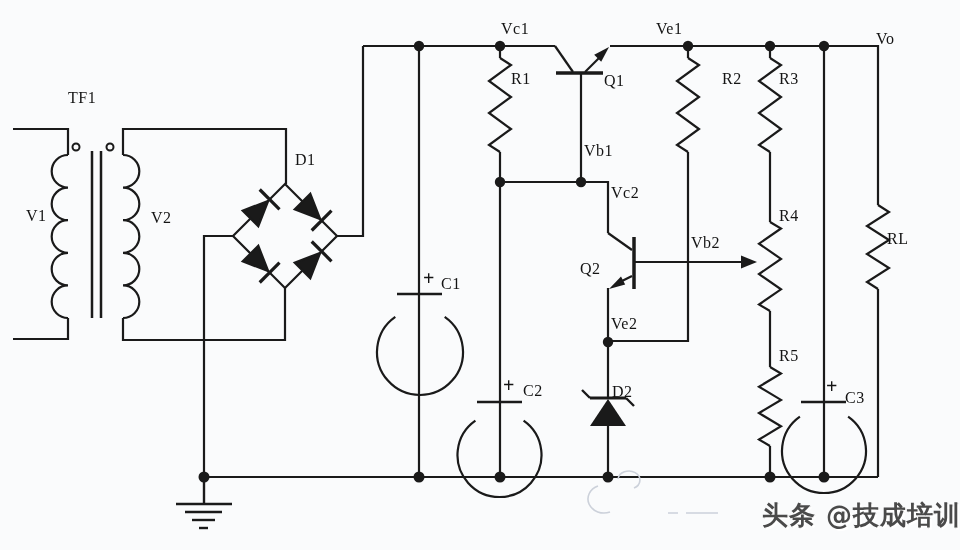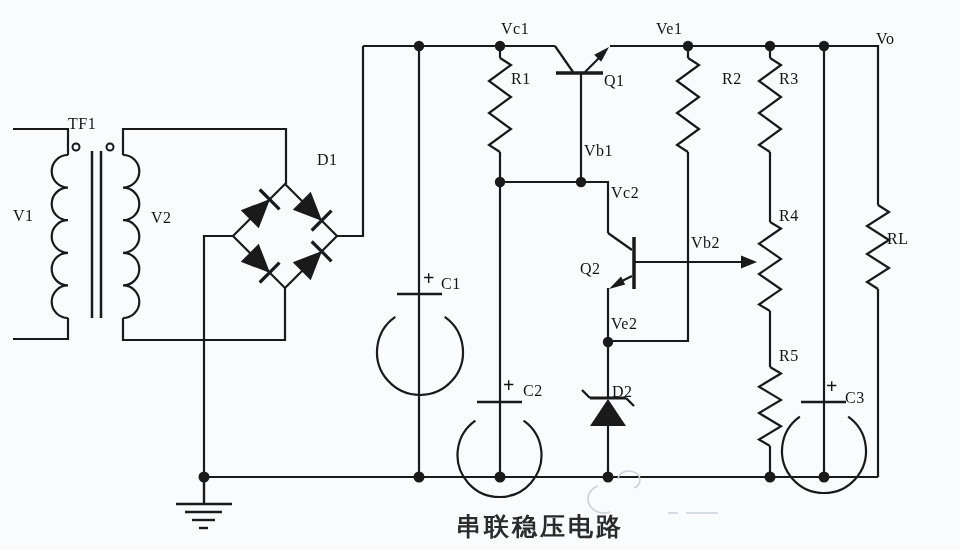--- a/index.html
+++ b/index.html
@@ -156,24 +156,24 @@
       <circle cx="824" cy="477" r="5.5"></circle>
     </g>
 
     <g stroke="#ccd1da" stroke-width="1.6">
       <path d="M598,486 a16,14 0 1 0 12,26"></path>
       <path d="M618,479 a11,9 0 1 1 16,9"></path>
       <path d="M668,513 h10 M686,513 h32"></path>
     </g>
   </svg>
 
-  <div class="lbl" style="left:68px;top:116px">TF1</div>
-  <div class="lbl" style="left:13px;top:208px">V1</div>
+  <div class="lbl" style="left:68px;top:90px">TF1</div>
+  <div class="lbl" style="left:26px;top:208px">V1</div>
   <div class="lbl" style="left:151px;top:210px">V2</div>
-  <div class="lbl" style="left:317px;top:152px">D1</div>
+  <div class="lbl" style="left:295px;top:152px">D1</div>
 
   <div class="lbl" style="left:501px;top:21px">Vc1</div>
   <div class="lbl" style="left:656px;top:21px">Ve1</div>
   <div class="lbl" style="left:876px;top:31px">Vo</div>
   <div class="lbl" style="left:584px;top:143px">Vb1</div>
   <div class="lbl" style="left:611px;top:185px">Vc2</div>
   <div class="lbl" style="left:691px;top:235px">Vb2</div>
   <div class="lbl" style="left:611px;top:316px">Ve2</div>
 
   <div class="lbl" style="left:511px;top:71px">R1</div>
@@ -187,15 +187,15 @@
   <div class="lbl" style="left:580px;top:261px">Q2</div>
   <div class="lbl" style="left:612px;top:384px">D2</div>
 
   <div class="lbl plus" style="left:423px;top:268px">+</div>
   <div class="lbl" style="left:441px;top:276px">C1</div>
   <div class="lbl plus" style="left:503px;top:375px">+</div>
   <div class="lbl" style="left:523px;top:383px">C2</div>
   <div class="lbl plus" style="left:826px;top:376px">+</div>
   <div class="lbl" style="left:845px;top:390px">C3</div>
 
-  <div class="lbl caption" style="left:456px;top:514px">串联稳压电路</div>
+  <div class="lbl watermark" style="left:762px;top:502px">头条 @技成培训</div>
 
 </div>
 
 </body></html>

